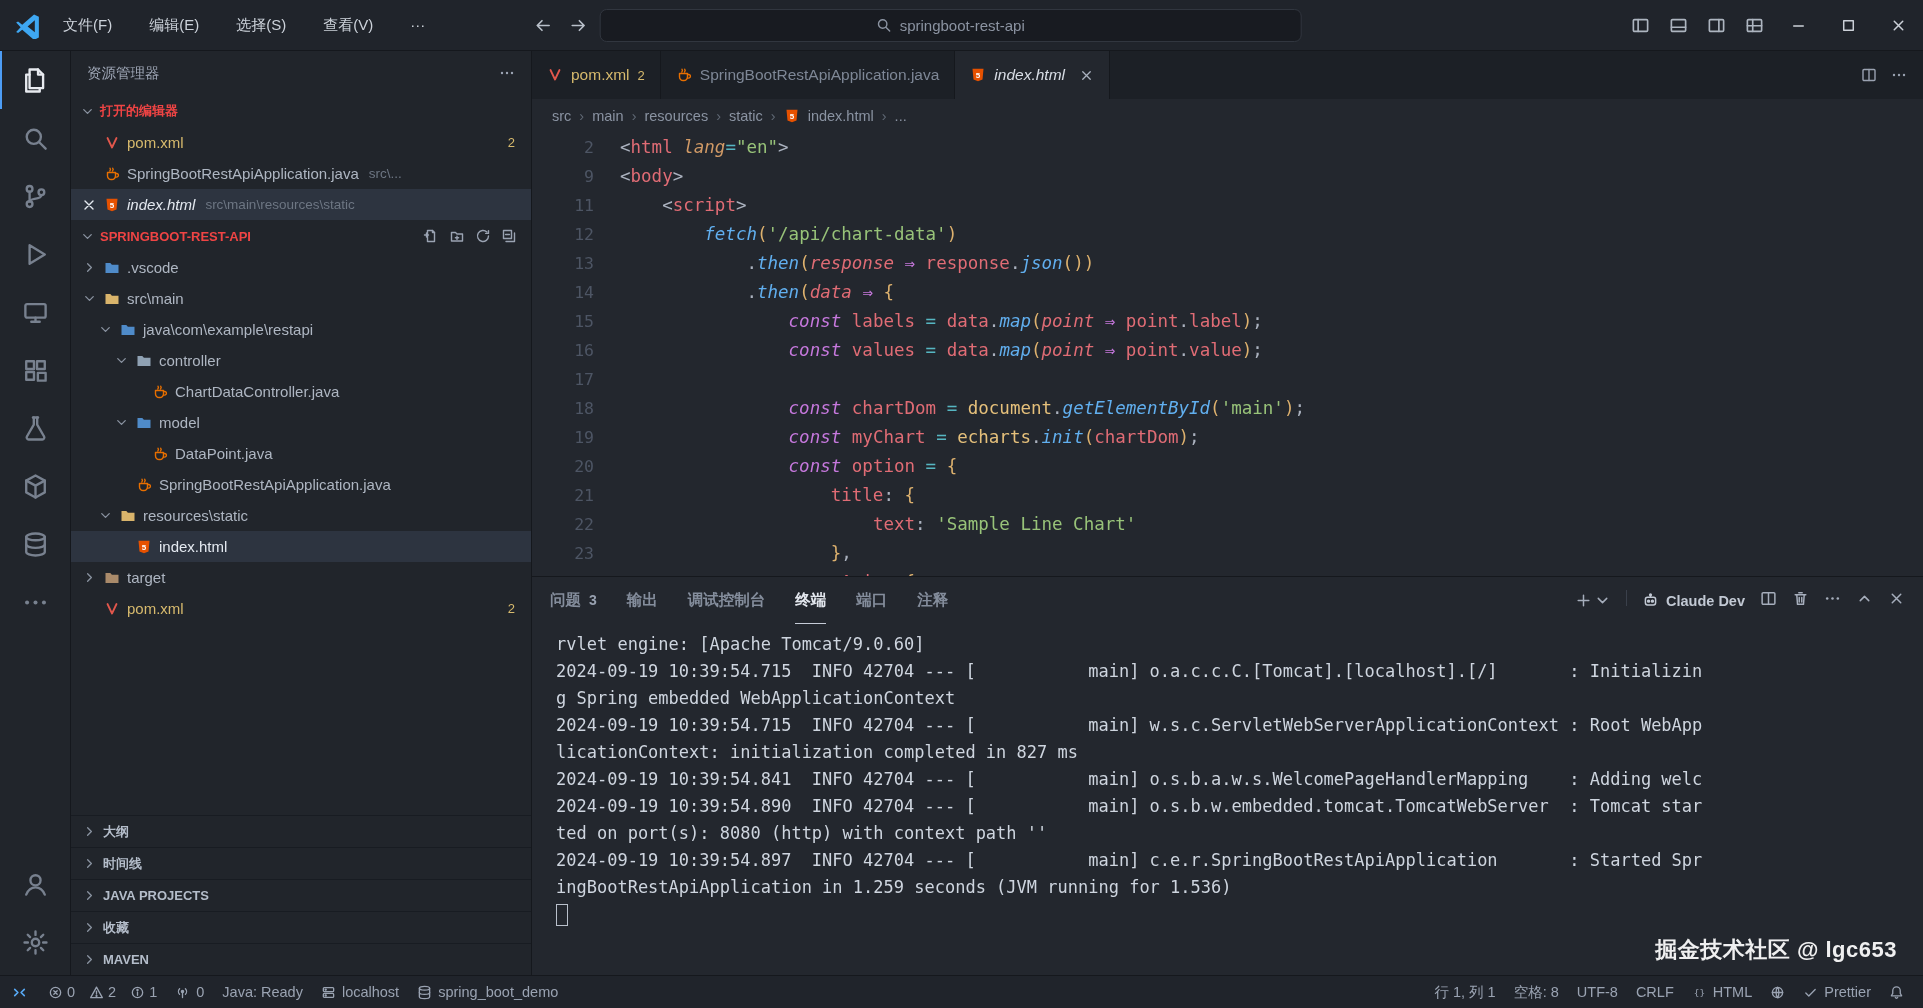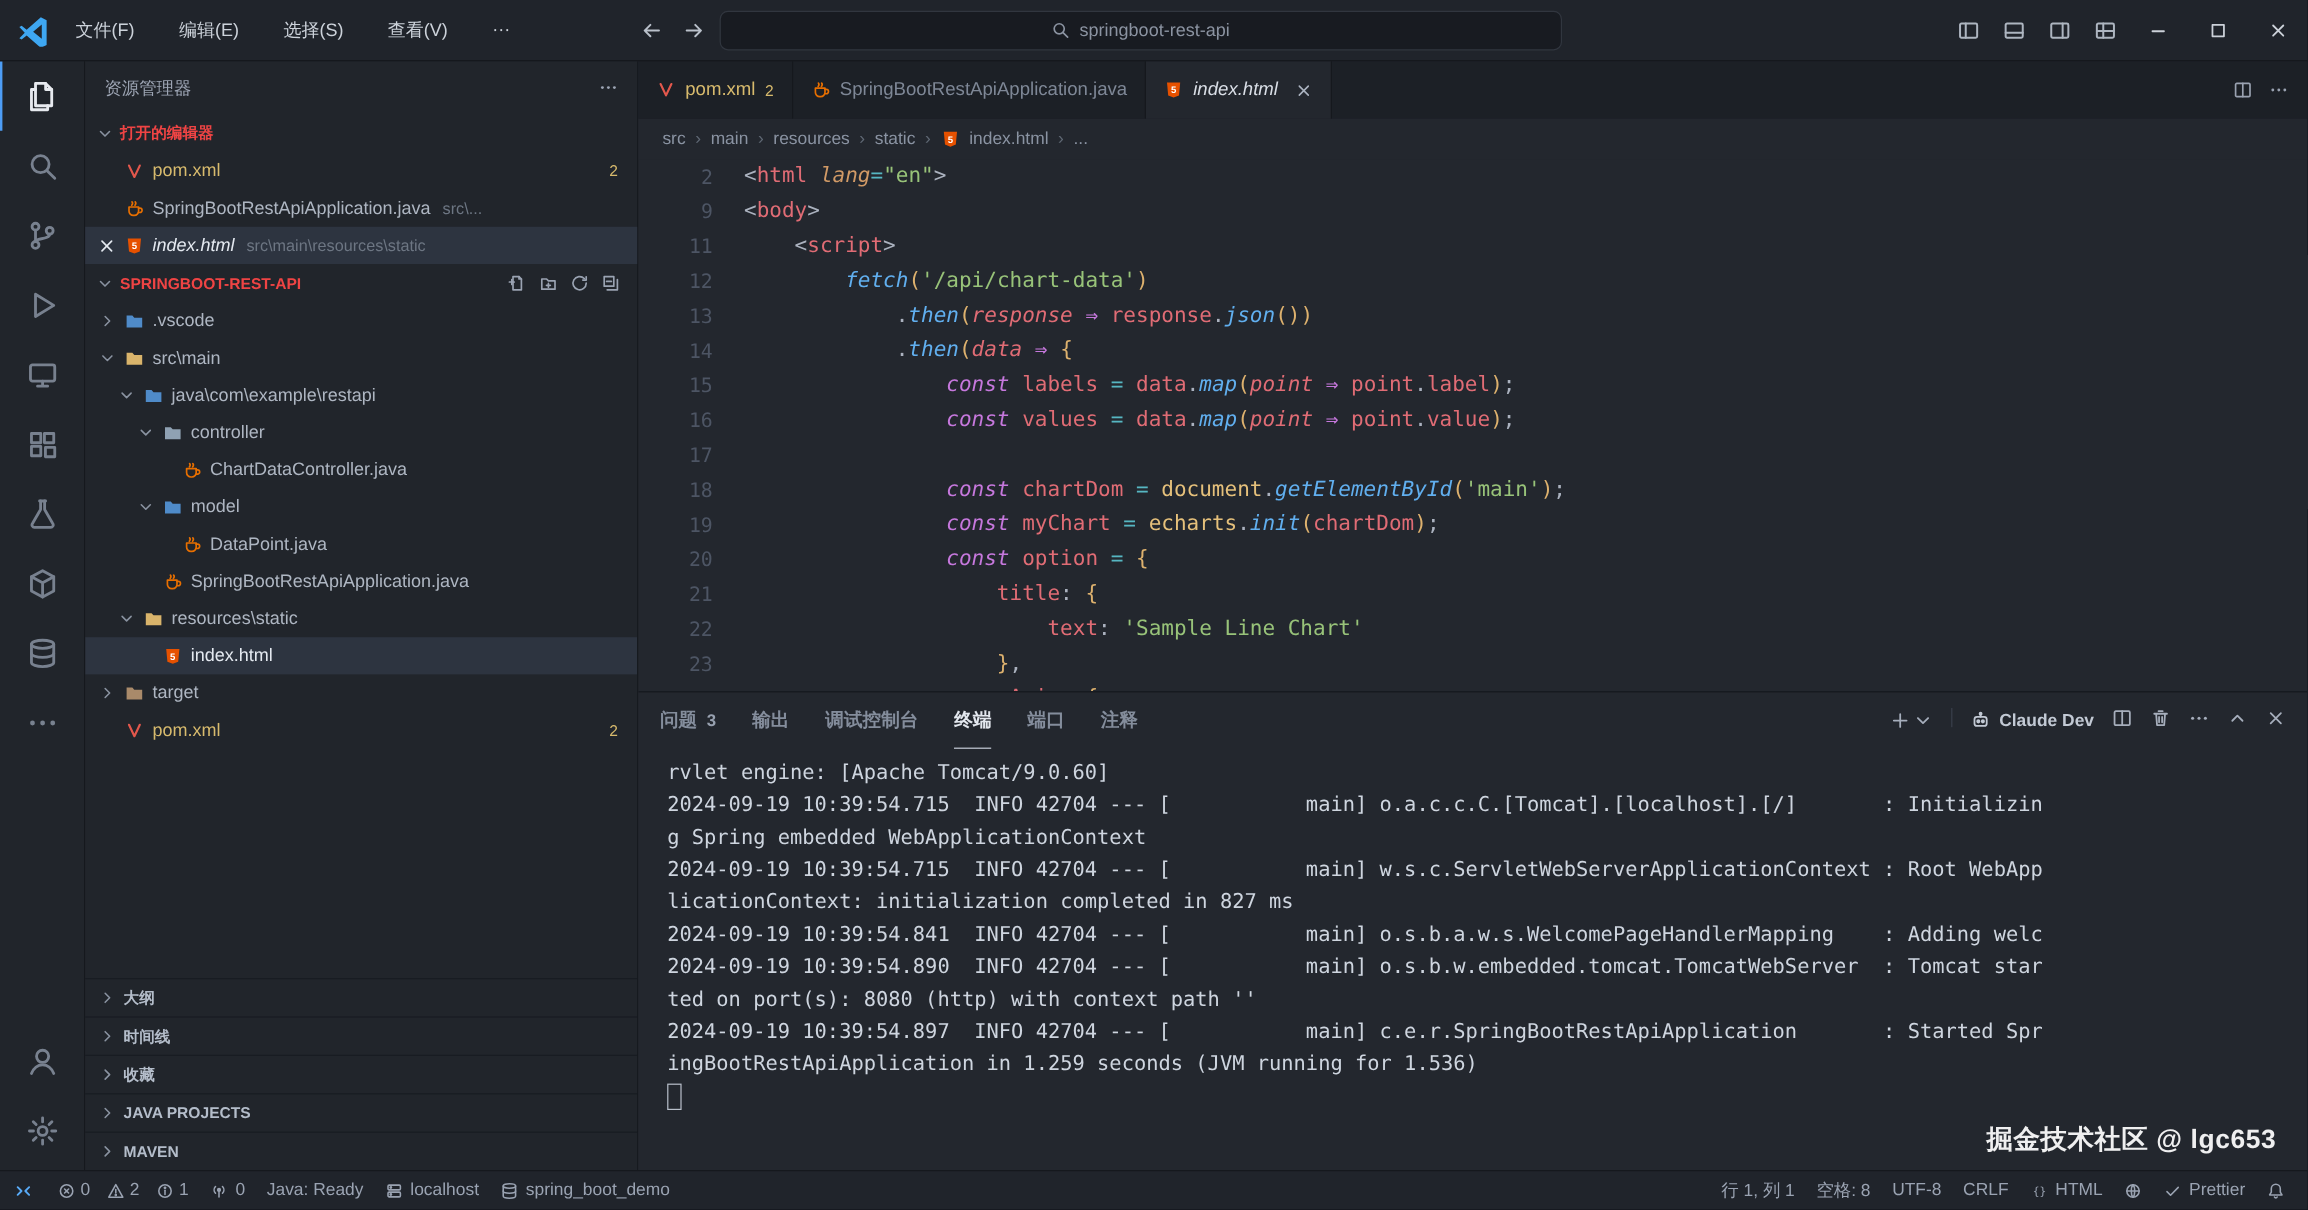--- a/index.html
+++ b/index.html
@@ -589,29 +589,29 @@
               </svg>
             </span>
     <span data-interactable="false">时间线</span>
   </div>
           <div class="bottom-section" data-interactable="true">
     <span class="icon chev" data-interactable="false">
               <svg viewBox="0 0 16 16" fill="none" stroke="currentColor" stroke-width="1.4" stroke-linecap="round" stroke-linejoin="round">
                 <path d="M6 4l4 4-4 4"></path>
               </svg>
             </span>
+    <span data-interactable="false">JAVA PROJECTS</span>
+  </div>
+          <div class="bottom-section" data-interactable="true">
+    <span class="icon chev" data-interactable="false">
+              <svg viewBox="0 0 16 16" fill="none" stroke="currentColor" stroke-width="1.4" stroke-linecap="round" stroke-linejoin="round">
+                <path d="M6 4l4 4-4 4"></path>
+              </svg>
+            </span>
     <span data-interactable="false">收藏</span>
-  </div>
-          <div class="bottom-section" data-interactable="true">
-    <span class="icon chev" data-interactable="false">
-              <svg viewBox="0 0 16 16" fill="none" stroke="currentColor" stroke-width="1.4" stroke-linecap="round" stroke-linejoin="round">
-                <path d="M6 4l4 4-4 4"></path>
-              </svg>
-            </span>
-    <span data-interactable="false">JAVA PROJECTS</span>
   </div>
           <div class="bottom-section" data-interactable="true">
     <span class="icon chev" data-interactable="false">
               <svg viewBox="0 0 16 16" fill="none" stroke="currentColor" stroke-width="1.4" stroke-linecap="round" stroke-linejoin="round">
                 <path d="M6 4l4 4-4 4"></path>
               </svg>
             </span>
     <span data-interactable="false">MAVEN</span>
   </div>
         </div>

